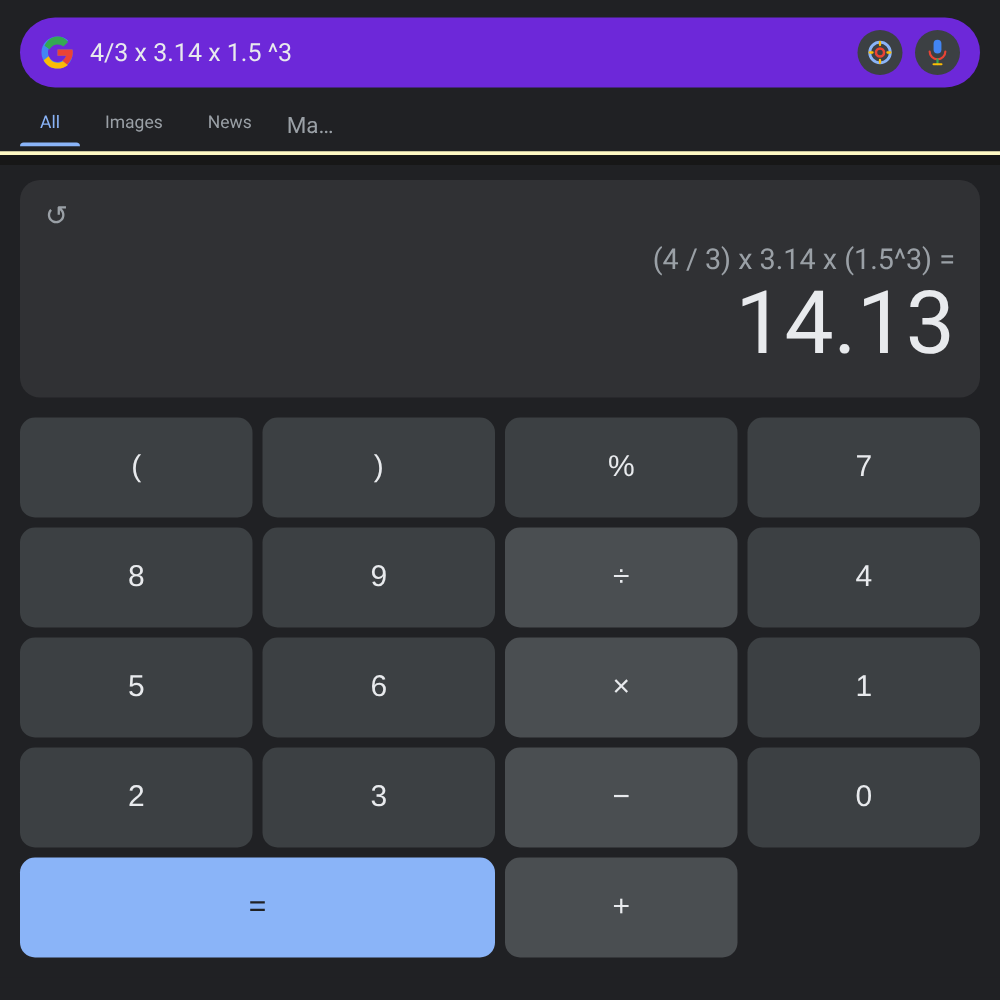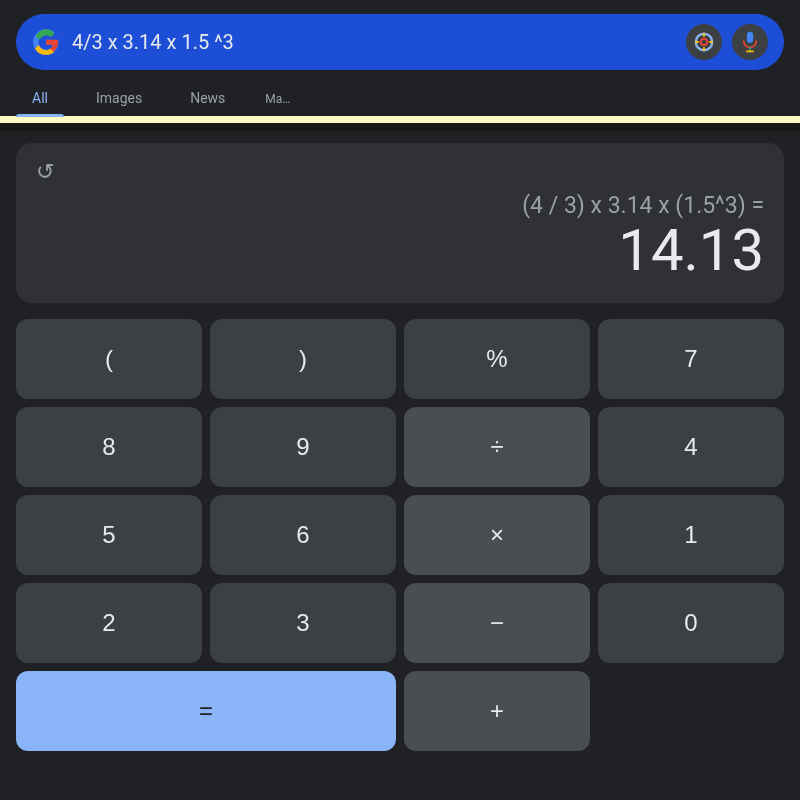--- a/index.html
+++ b/index.html
@@ -13,21 +13,21 @@
     }
 
     
     .search-bar-container {
       padding: 14px 16px 10px 16px;
       background: #202124;
     }
     .search-bar {
       display: flex;
       align-items: center;
-      background: #1d4ed8;
+      background: #6d28d9;
       border-radius: 28px;
       padding: 10px 16px;
       gap: 12px;
     }
     .google-logo {
       width: 28px;
       height: 28px;
       flex-shrink: 0;
     }
     .search-text {
@@ -56,24 +56,24 @@
       border-radius: 50%;
       background: #3c4043;
       display: flex;
       align-items: center;
       justify-content: center;
     }
 
     
     .tabs-container {
       display: flex;
-      align-items: flex-end;
+      align-items: flex-start;
       padding: 0 16px;
-      border-bottom: 7px solid #fef9c3;
-      gap: 16px;
+      border-bottom: 3px solid #fef9c3;
+      gap: 4px;
     }
     .tab {
       padding: 10px 16px;
       font-size: 14px;
       color: #9aa0a6;
       cursor: pointer;
       position: relative;
       white-space: nowrap;
     }
     .tab.active {
@@ -85,21 +85,21 @@
       bottom: -1px;
       left: 0;
       right: 0;
       height: 3px;
       background: #8ab4f8;
       border-radius: 3px 3px 0 0;
     }
     .tab-more {
       padding: 10px 8px;
       color: #9aa0a6;
-      font-size: 12px;
+      font-size: 18px;
     }
 
     
     .divider {
       height: 8px;
       background: #171717;
     }
 
     
     .calculator {
@@ -124,21 +124,21 @@
     }
     .calc-expression {
       text-align: right;
       color: #9aa0a6;
       font-size: 23px;
       margin-top: 8px;
     }
     .calc-result {
       text-align: right;
       color: #e8eaed;
-      font-size: 58px;
+      font-size: 70px;
       font-weight: 400;
       line-height: 1.1;
     }
 
     
     .keypad {
       display: grid;
       grid-template-columns: repeat(4, 1fr);
       gap: 8px;
       padding-bottom: 16px;

